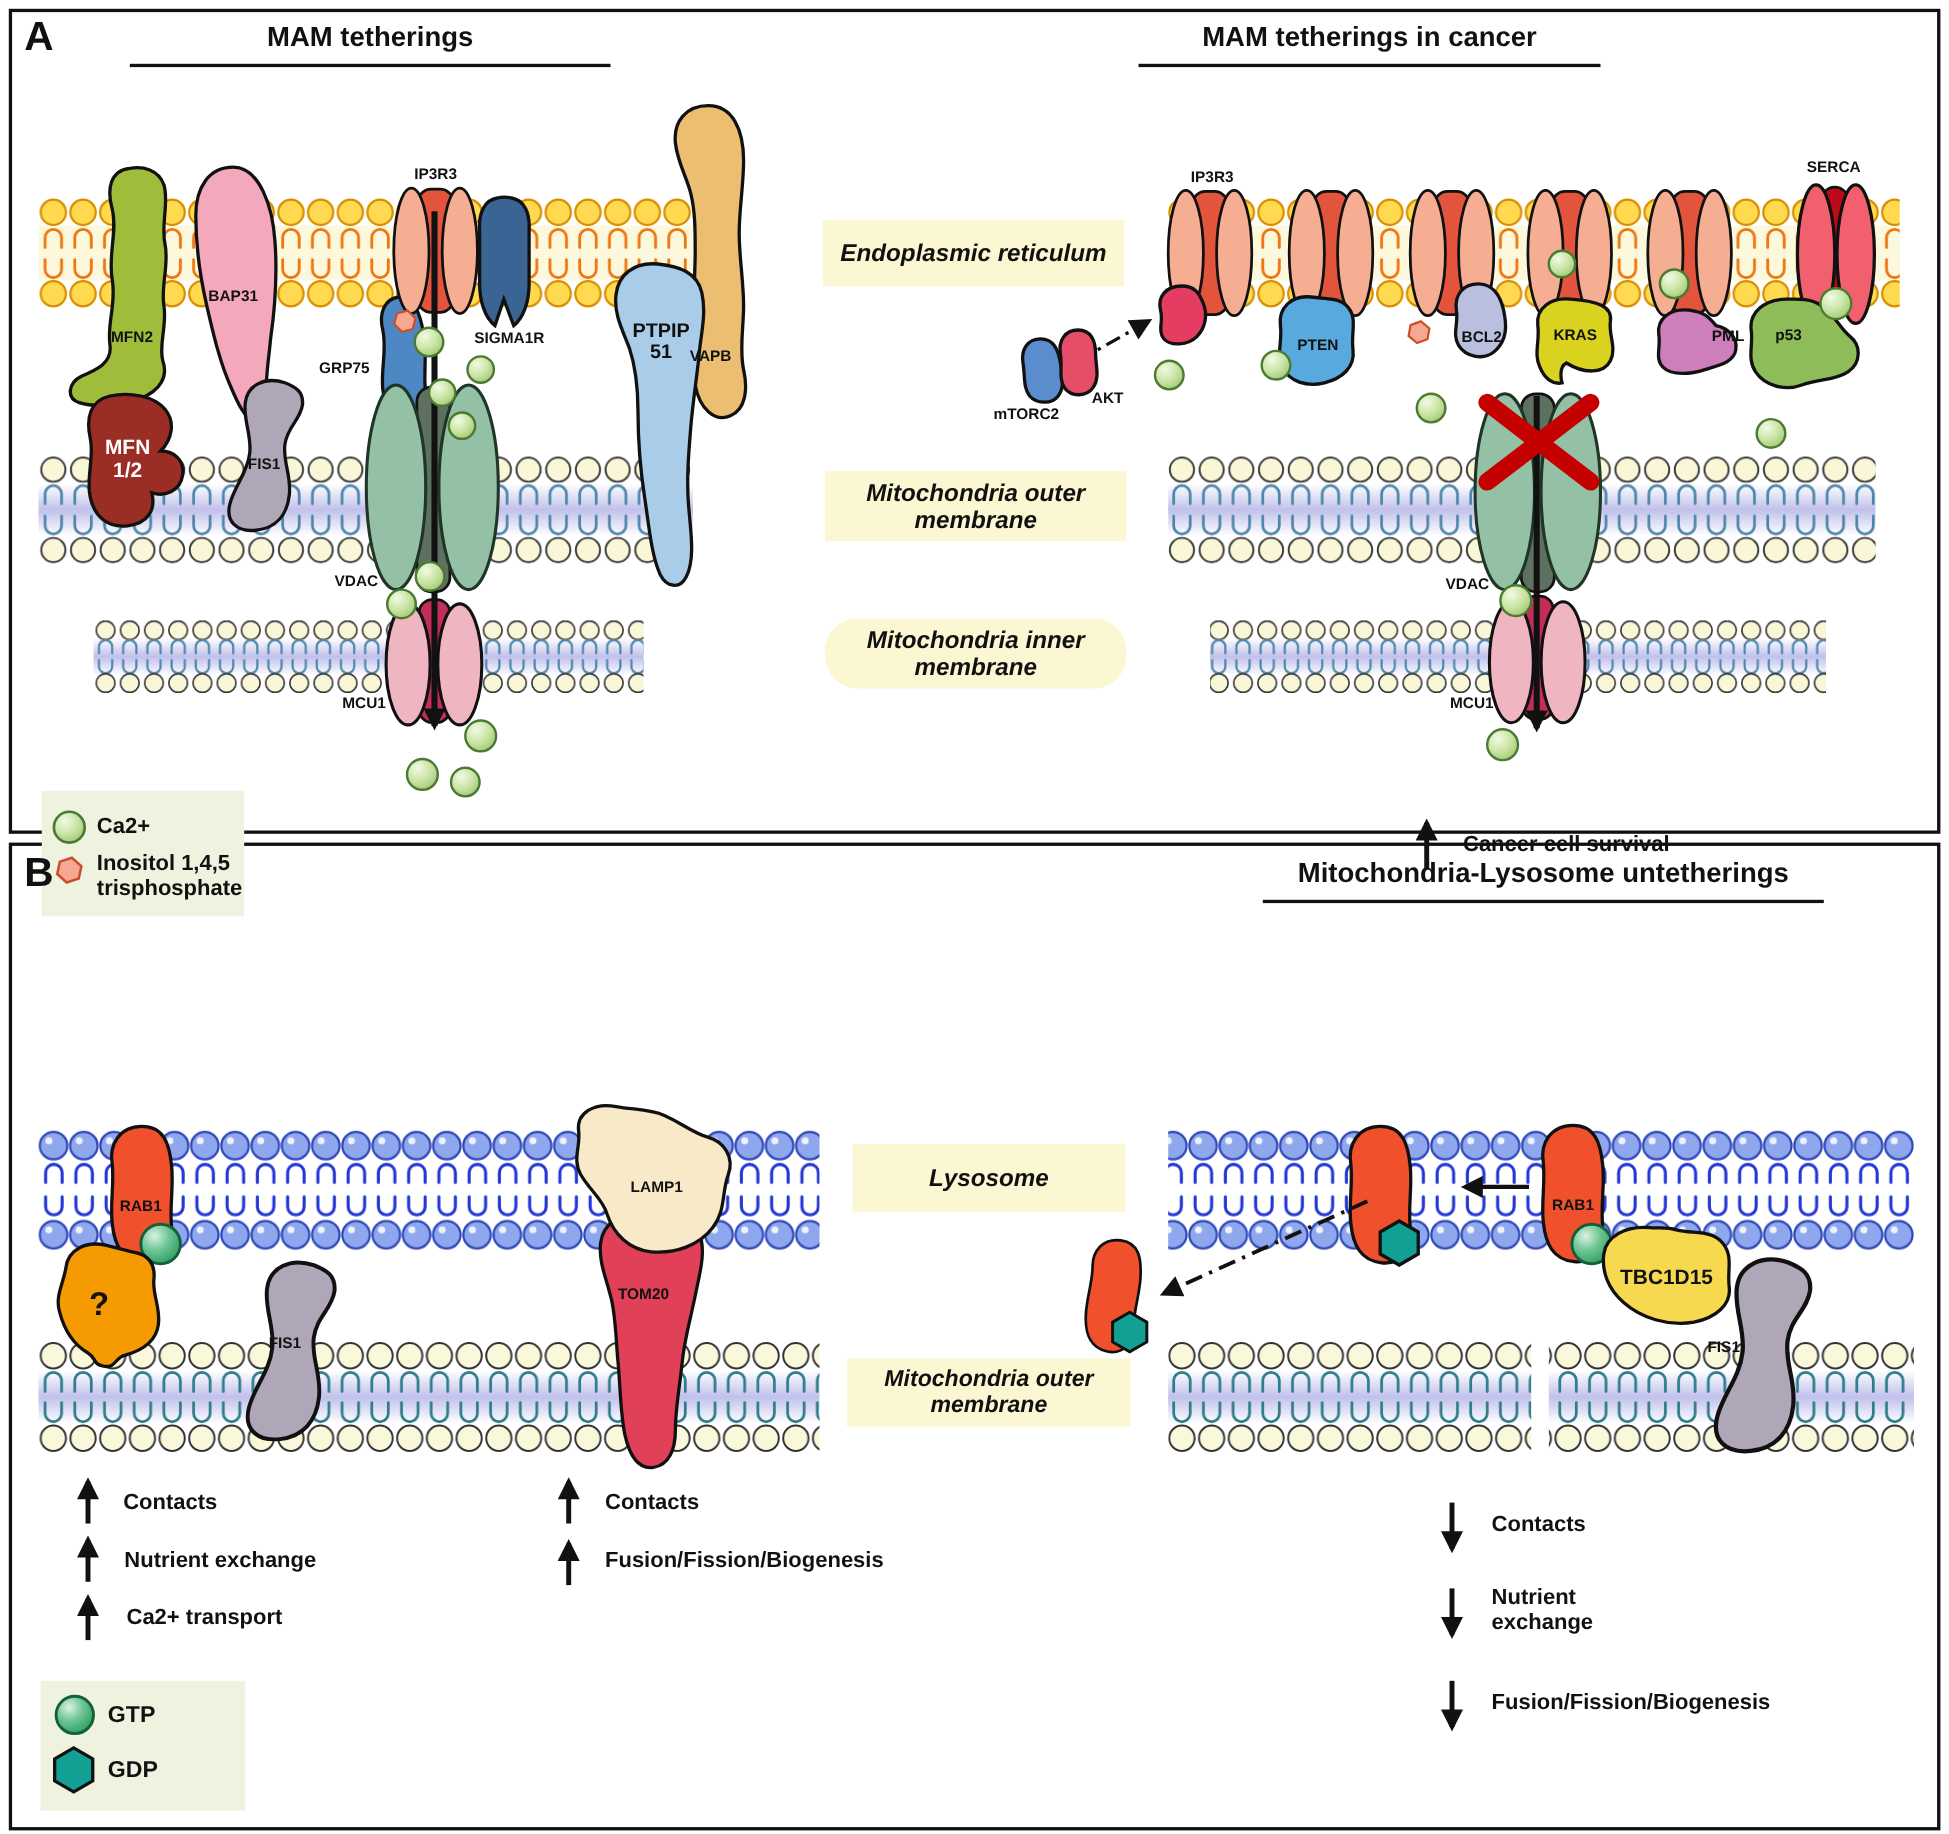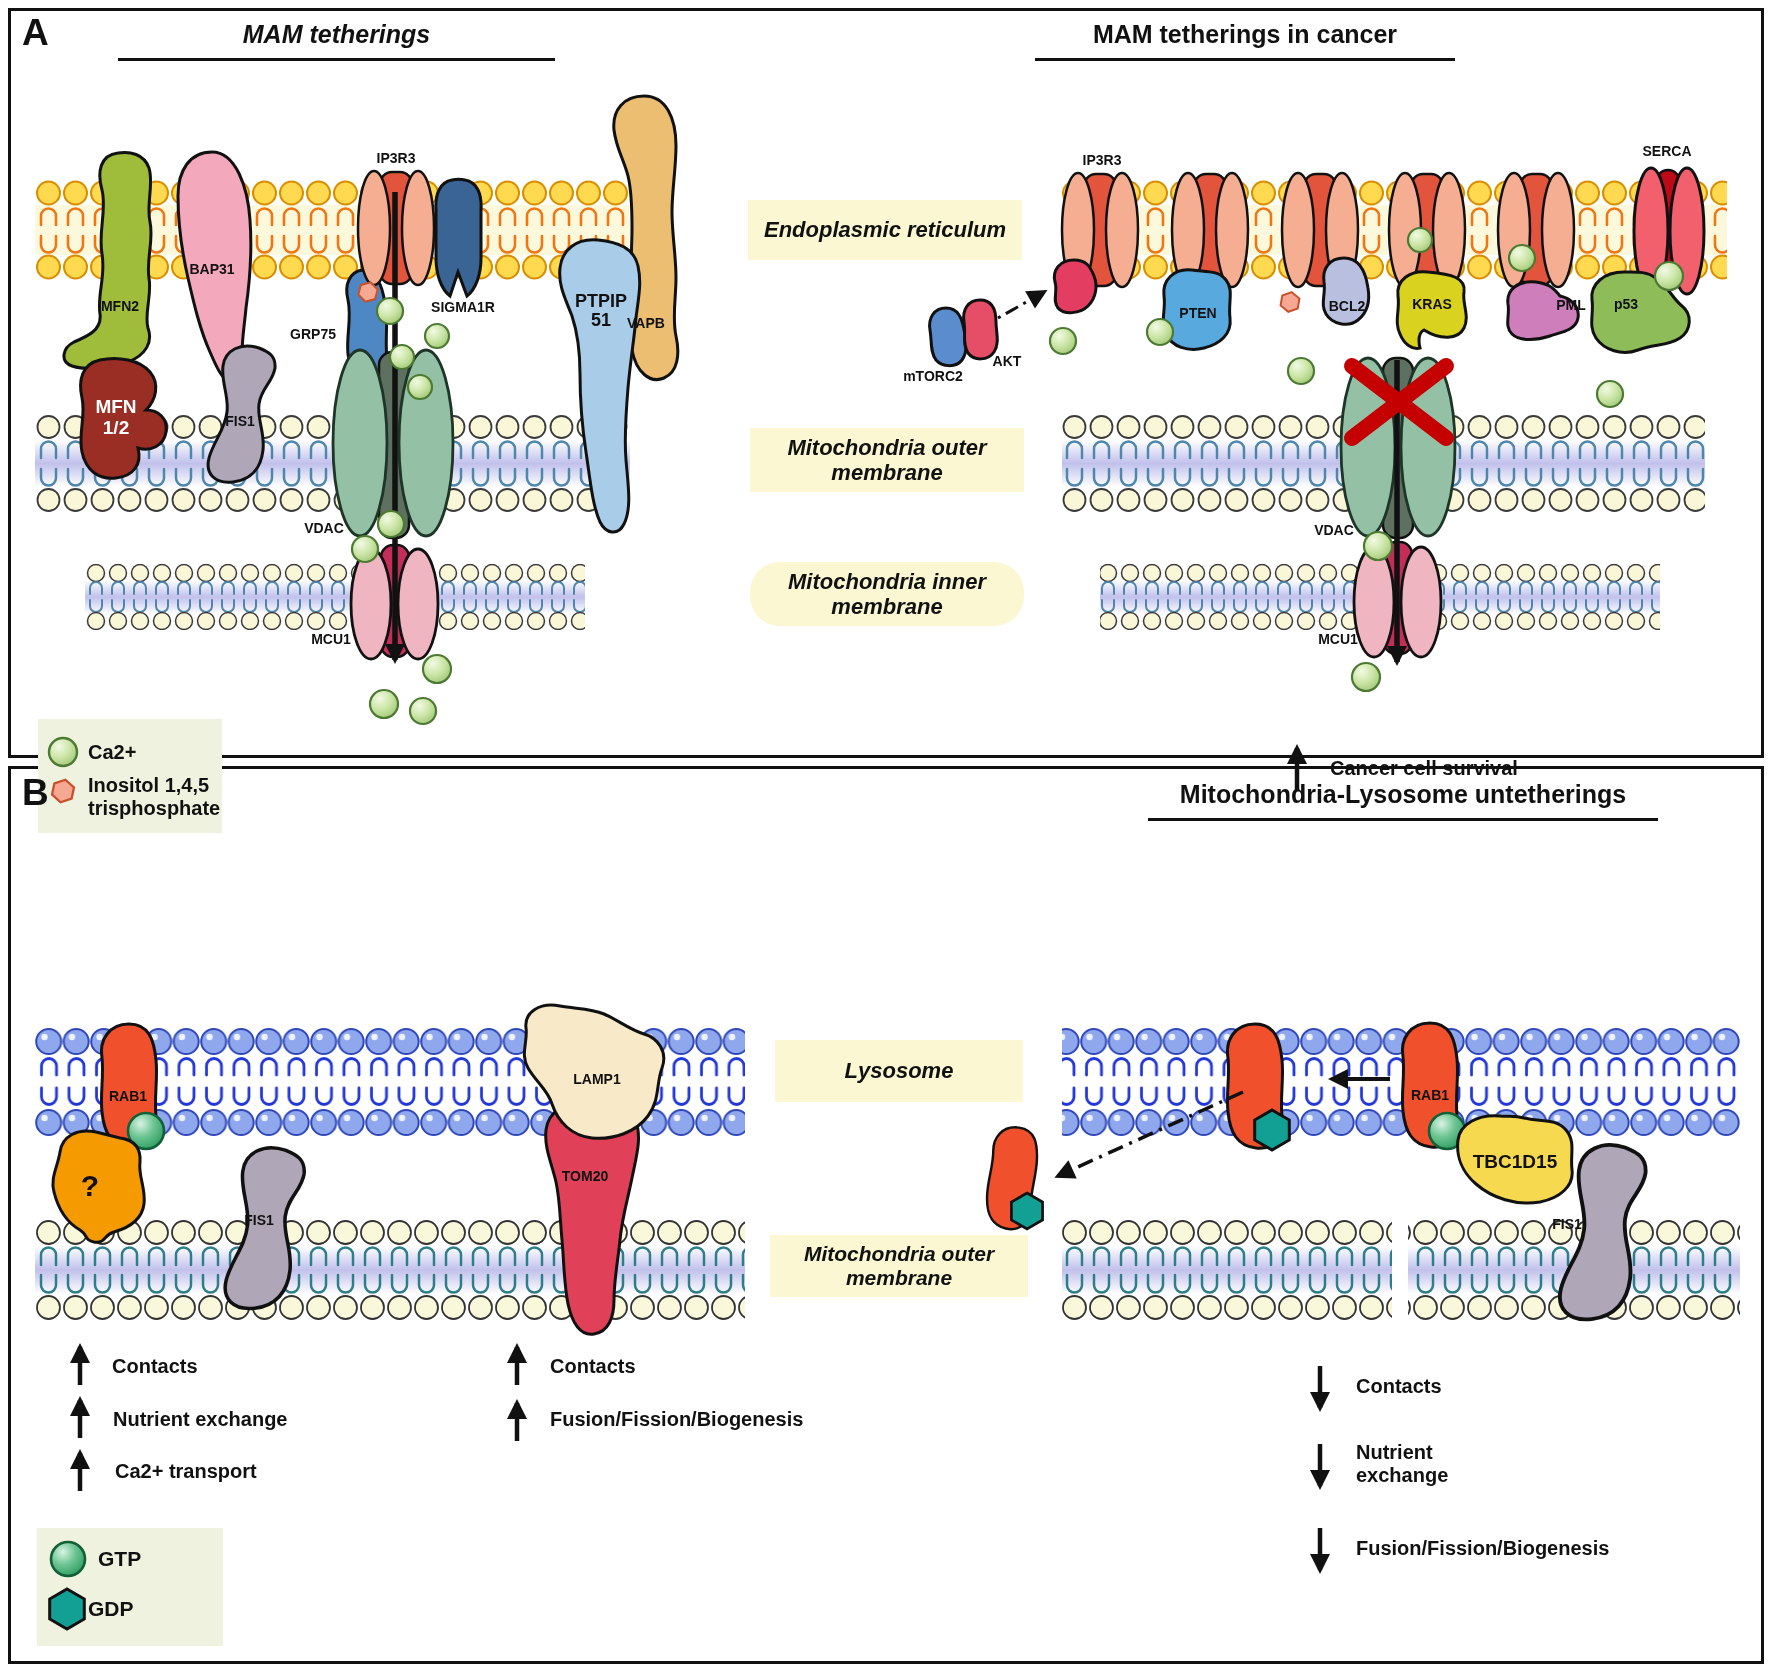--- a/index.html
+++ b/index.html
@@ -252,21 +252,21 @@
     <g stroke="#111" stroke-width="4.5">
       <line x1="1320" y1="1366" x2="1320" y2="1408" marker-end="url(#ah)"></line>
       <line x1="1320" y1="1444" x2="1320" y2="1486" marker-end="url(#ah)"></line>
       <line x1="1320" y1="1528" x2="1320" y2="1570" marker-end="url(#ah)"></line>
     </g>
   </svg>
 
   <div class="ptag" style="left:22px;top:12px;">A</div>
   <div class="ptag" style="left:22px;top:772px;">B</div>
 
-  <div class="ttl" style="left:118px;top:20px;width:437px;font-style:italic;">MAM tetherings</div>
+  <div class="ttl" style="left:118px;top:20px;width:437px;">MAM tetherings</div>
   <div class="ttl" style="left:1035px;top:20px;width:420px;">MAM tetherings in cancer</div>
   <div class="ttl" style="left:1148px;top:780px;width:510px;">Mitochondria-Lysosome untetherings</div>
 
   <div class="box" style="left:748px;top:200px;width:274px;height:60px;">Endoplasmic reticulum</div>
   <div class="box" style="left:750px;top:428px;width:274px;height:64px;">
     <div>
         <span>Mitochondria outer</span>
         <span>membrane</span>
       </div>
   </div>
@@ -325,21 +325,21 @@
   <div class="L" style="left:90px;top:1186px;font-size:30px;">?</div>
   <div class="L" style="left:259px;top:1220px;">FIS1</div>
   <div class="L" style="left:597px;top:1079px;">LAMP1</div>
   <div class="L" style="left:585px;top:1176px;">TOM20</div>
   <div class="ann" style="left:112px;top:1366px;">Contacts</div>
   <div class="ann" style="left:113px;top:1419px;">Nutrient exchange</div>
   <div class="ann" style="left:115px;top:1471px;">Ca2+ transport</div>
   <div class="ann" style="left:550px;top:1366px;">Contacts</div>
   <div class="ann" style="left:550px;top:1419px;">Fusion/Fission/Biogenesis</div>
   <div class="ann" style="left:98px;top:1559px;font-size:21px;">GTP</div>
-  <div class="ann" style="left:88px;top:1609px;font-size:21px;">GDP</div>
+  <div class="ann" style="left:98px;top:1609px;font-size:21px;">GDP</div>
 
   <div class="L" style="left:1430px;top:1095px;">RAB1</div>
   <div class="L" style="left:1515px;top:1162px;font-size:19px;text-align:right;">TBC1D15</div>
   <div class="L" style="left:1567px;top:1224px;">FIS1</div>
   <div class="ann" style="left:1356px;top:1386px;">Contacts</div>
   <div class="ann2" style="left:1356px;top:1464px;">
     <span>Nutrient</span>
       <span>exchange</span>
   </div>
   <div class="ann" style="left:1356px;top:1548px;">Fusion/Fission/Biogenesis</div>

